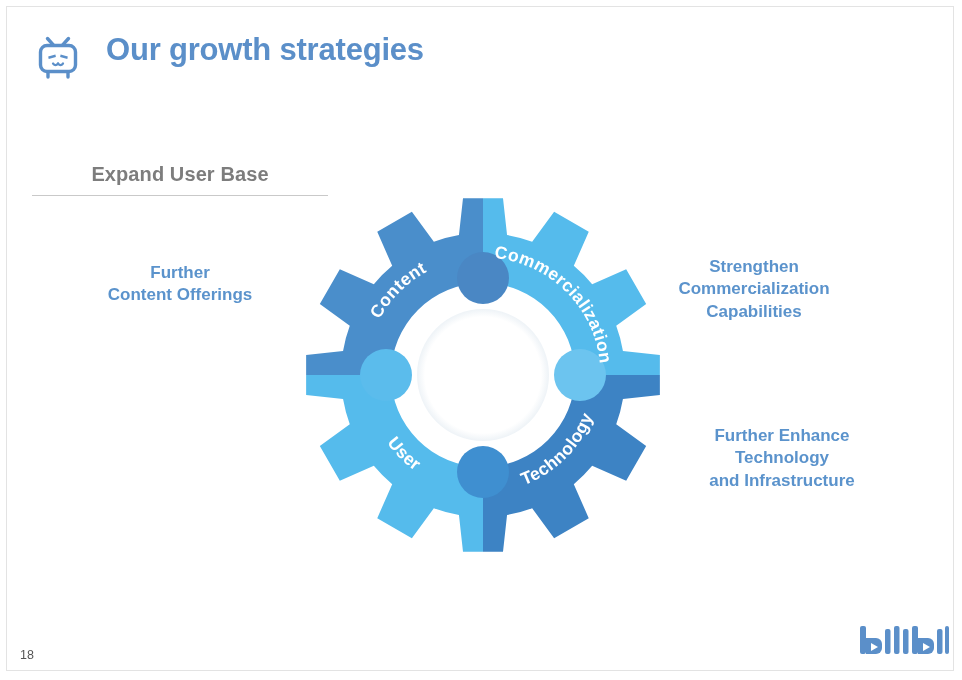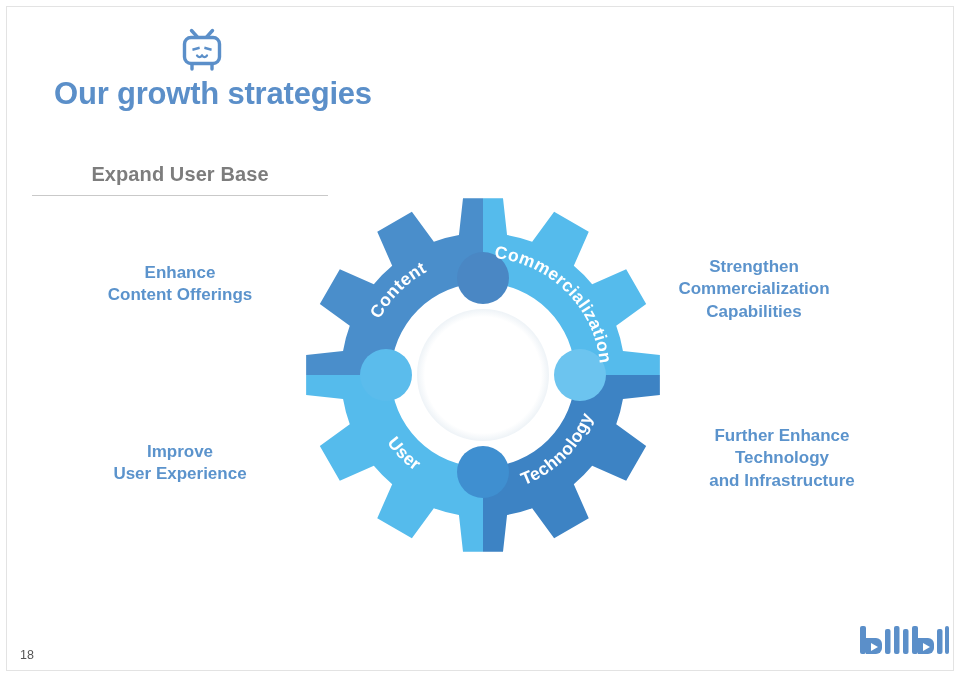--- a/index.html
+++ b/index.html
@@ -24,24 +24,22 @@
     height: 665px;
     border: 1px solid #e3e3e3;
     box-sizing: border-box;
     pointer-events: none;
   }
 
   
   #header {
     position: absolute;
     left: 32px;
-    top: 24px;
+    top: 32px;
     display: flex;
-    align-items: center;
-    flex-direction: column;
   }
   #logo-mark {
     width: 52px;
     height: 52px;
     flex: 0 0 auto;
   }
   #page-title {
     margin-left: 22px;
     font-size: 31px;
     font-weight: bold;
@@ -149,24 +147,22 @@
     </span>
     <span id="page-title">Our growth strategies</span>
   </div>
 
   <div id="section-left" class="section-head">
     <span class="sh-label">Expand User Base</span>
     <span class="sh-rule"></span>
   </div>
 
 
-  <div id="caption-tl" class="caption">Enhance
+  <div id="caption-tl" class="caption">Further
 Content Offerings</div>
-  <div id="caption-bl" class="caption">Improve
-User Experience</div>
   <div id="caption-tr" class="caption">Strengthen
 Commercialization
 Capabilities</div>
   <div id="caption-br" class="caption">Further Enhance
 Technology
 and Infrastructure</div>
 
   <div id="gear-wrap">
     <svg id="gear-svg" viewBox="0 0 360 360" aria-hidden="true">
       <defs>

